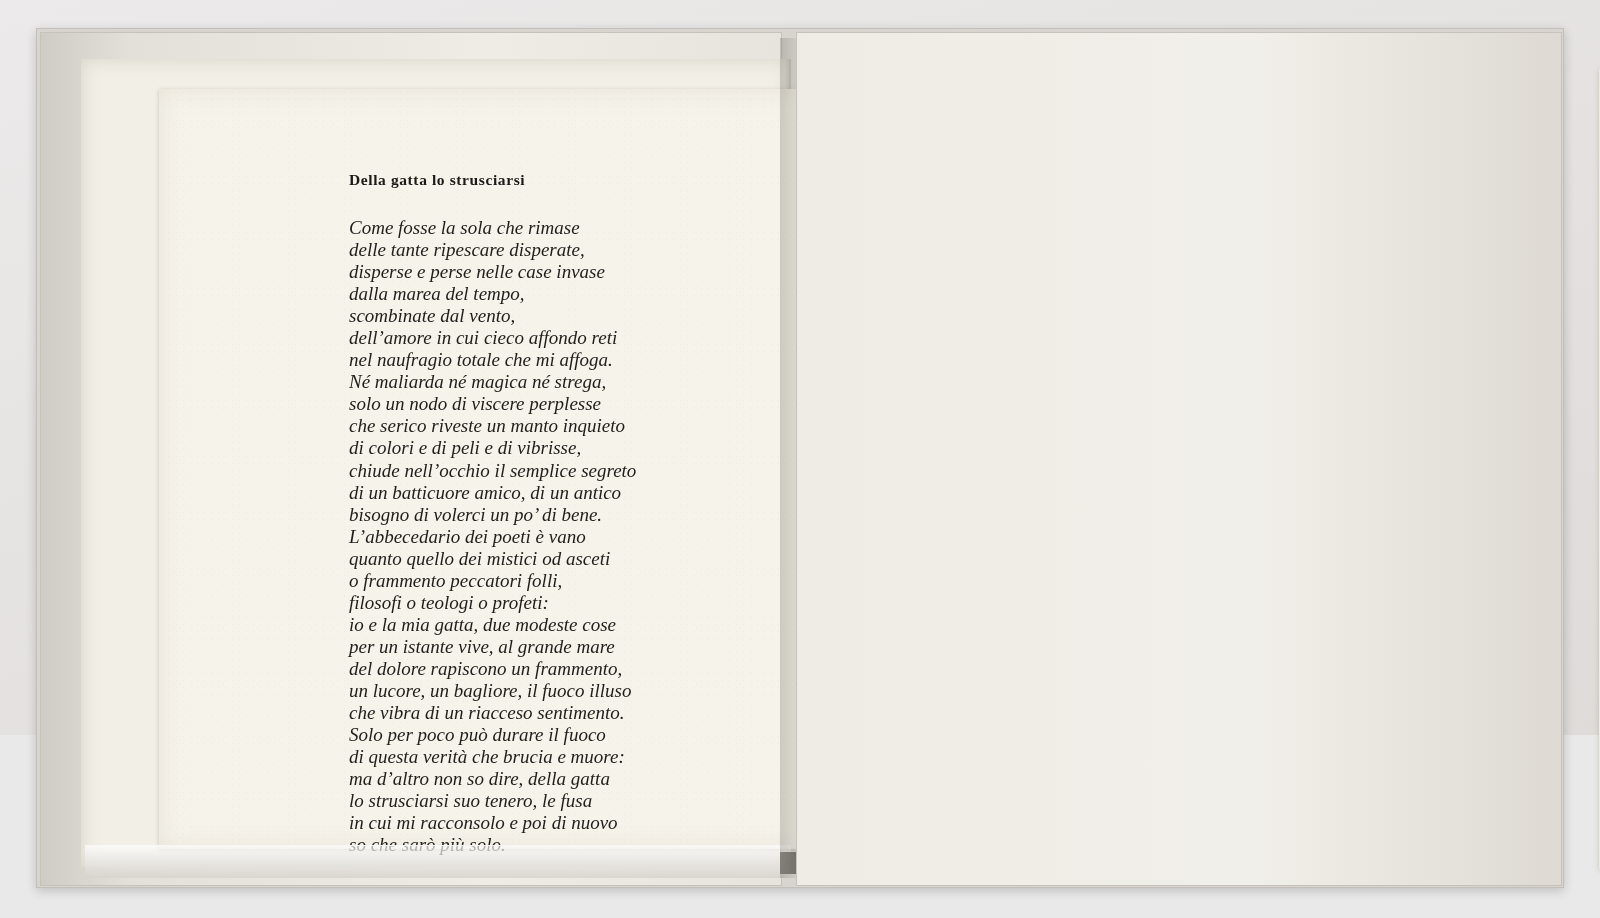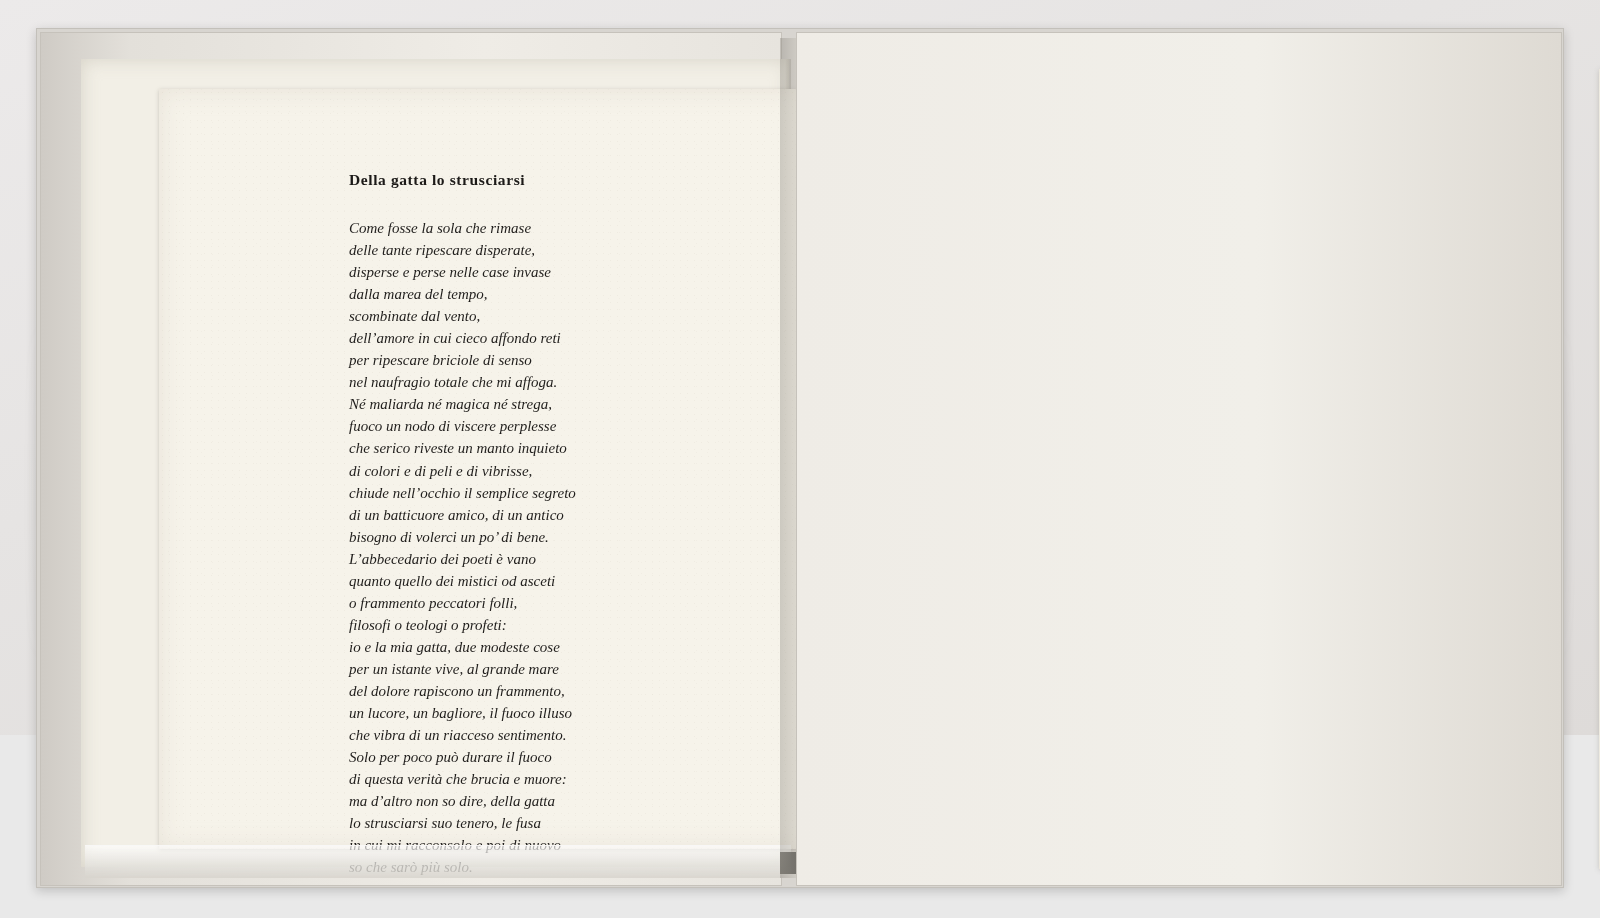--- a/index.html
+++ b/index.html
@@ -152,21 +152,21 @@
     font-family: "Liberation Serif", serif;
     font-weight: bold;
     font-size: 15.5px;
     letter-spacing: 0.6px;
     color: #1c1a18;
     margin-bottom: 28px;
   }
   .poem-body {
     font-family: "Liberation Serif", serif;
     font-style: italic;
-    font-size: 15px;
+    font-size: 19px;
     line-height: 22.05px;
     color: #201e1c;
     white-space: nowrap;
   }
   .poem-line { display: block; }
 
   
   .speckle {
     position: absolute;
     inset: 0;
@@ -196,24 +196,23 @@
 
         <div class="poem">
           <div class="poem-title">Della gatta lo strusciarsi</div>
           <div class="poem-body">
             <span class="poem-line">Come fosse la sola che rimase</span>
             <span class="poem-line">delle tante ripescare disperate,</span>
             <span class="poem-line">disperse e perse nelle case invase</span>
             <span class="poem-line">dalla marea del tempo,</span>
             <span class="poem-line">scombinate dal vento,</span>
             <span class="poem-line">dell’amore in cui cieco affondo reti</span>
-            <span class="poem-line">per ripescare briciole di senso</span>
             <span class="poem-line">nel naufragio totale che mi affoga.</span>
             <span class="poem-line">Né maliarda né magica né strega,</span>
-            <span class="poem-line">fuoco un nodo di viscere perplesse</span>
+            <span class="poem-line">solo un nodo di viscere perplesse</span>
             <span class="poem-line">che serico riveste un manto inquieto</span>
             <span class="poem-line">di colori e di peli e di vibrisse,</span>
             <span class="poem-line">chiude nell’occhio il semplice segreto</span>
             <span class="poem-line">di un batticuore amico, di un antico</span>
             <span class="poem-line">bisogno di volerci un po’ di bene.</span>
             <span class="poem-line">L’abbecedario dei poeti è vano</span>
             <span class="poem-line">quanto quello dei mistici od asceti</span>
             <span class="poem-line">o frammento peccatori folli,</span>
             <span class="poem-line">filosofi o teologi o profeti:</span>
             <span class="poem-line">io e la mia gatta, due modeste cose</span>

